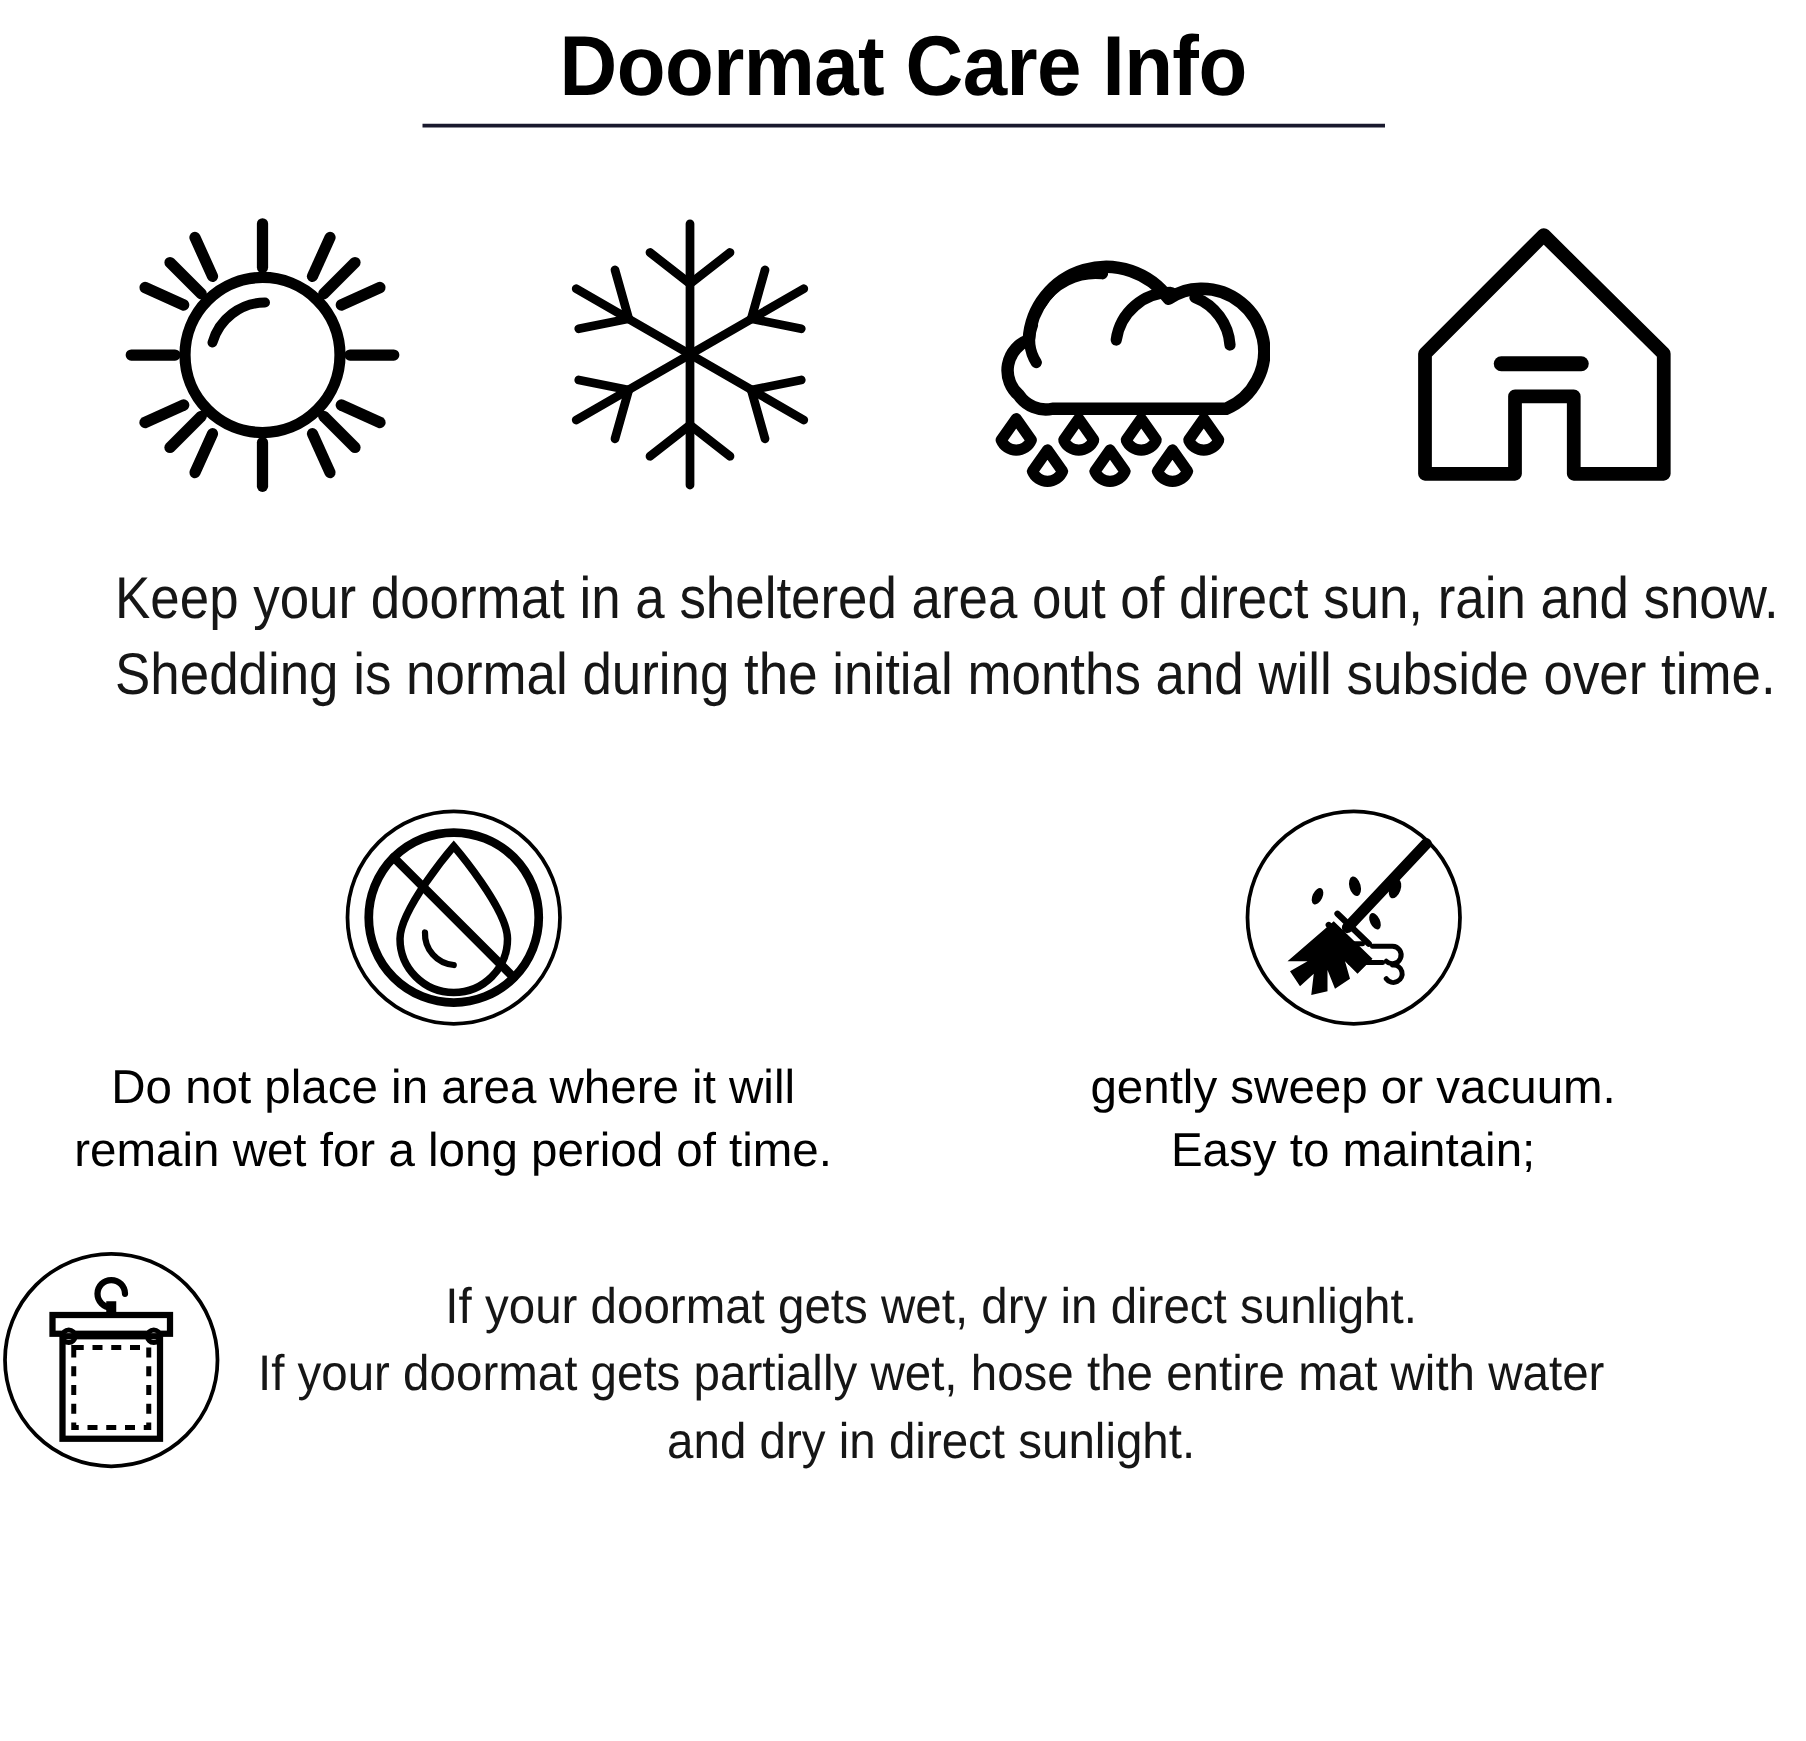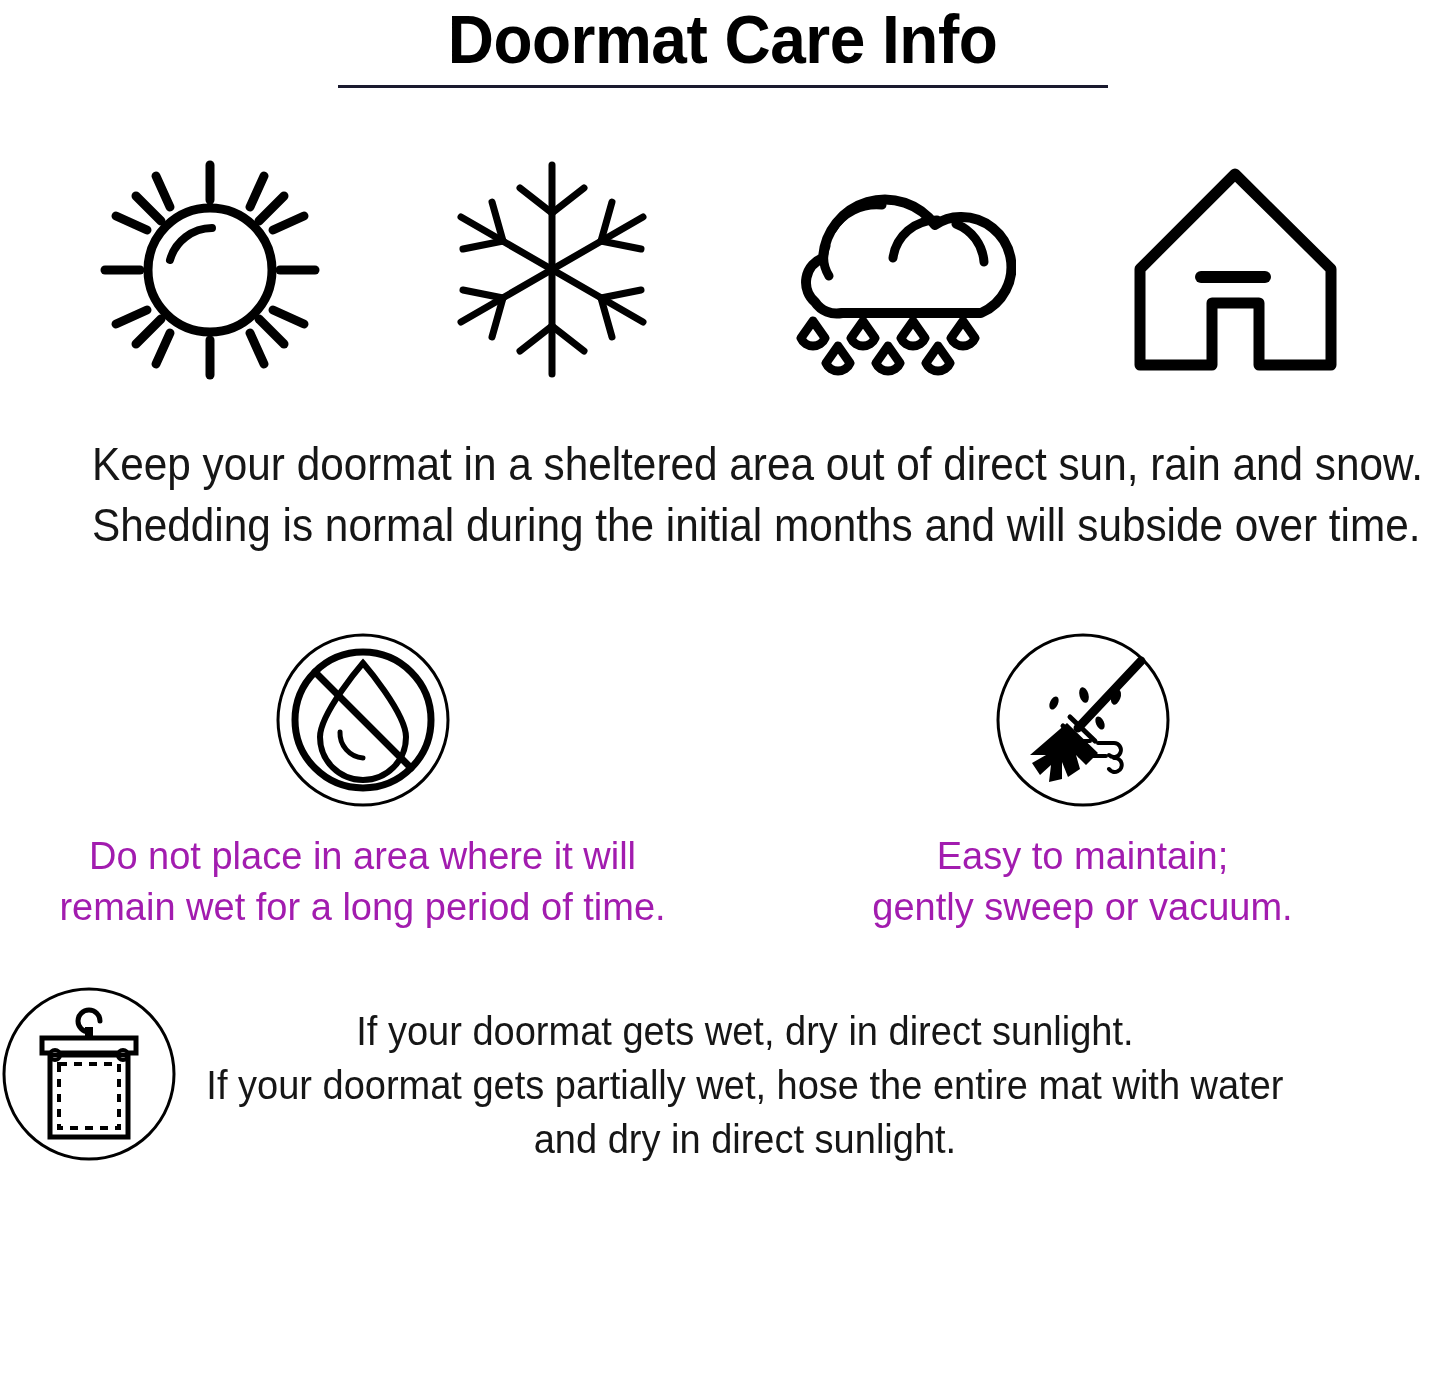--- a/index.html
+++ b/index.html
@@ -14,21 +14,21 @@
     font-family: "Liberation Sans", sans-serif;
     color: #111111;
     overflow: hidden;
     position: relative;
   }
 
   
   .title-block {
     width: 100%;
     text-align: center;
-    padding-top: 2px;
+    padding-top: 16px;
   }
   .page-title {
     font-family: "Liberation Sans", sans-serif;
     font-weight: bold;
     font-size: 68px;
     line-height: 74px;
     letter-spacing: -0.5px;
     color: #000000;
     margin: 0;
     transform: scaleX(0.94);
@@ -90,21 +90,21 @@
     justify-content: center;
   }
   .care-caption {
     margin-top: 16px;
     text-align: center;
   }
   .care-caption .line {
     font-size: 38px;
     line-height: 51px;
     font-weight: 300;
-    color: #a21caf;
+    color: #000000;
     white-space: nowrap;
   }
 
   
   .dry-section {
     margin-top: 46px;
     display: flex;
     flex-direction: row;
     align-items: center;
   }
@@ -277,22 +277,22 @@
 
         <g stroke="#000" stroke-width="4" fill="none" stroke-linecap="round">
           <line x1="84" y1="110" x2="96" y2="110"></line>
           <path d="M104 112 h16 a7 7 0 1 1 -5 12"></path>
           <line x1="86" y1="125" x2="112" y2="125"></line>
           <path d="M120 127 a7 7 0 1 1 -5 11"></path>
         </g>
       </svg>
     </div>
     <div class="care-caption">
+      <div class="line">gently sweep or vacuum.</div>
       <div class="line">Easy to maintain;</div>
-      <div class="line">gently sweep or vacuum.</div>
     </div>
   </div>
 
 </div>
 
 <div class="dry-section">
   <div class="dry-icon">
     <svg width="178" height="178" viewBox="0 0 178 178">
       <circle cx="89" cy="89" r="85" fill="none" stroke="#000" stroke-width="3"></circle>
 

